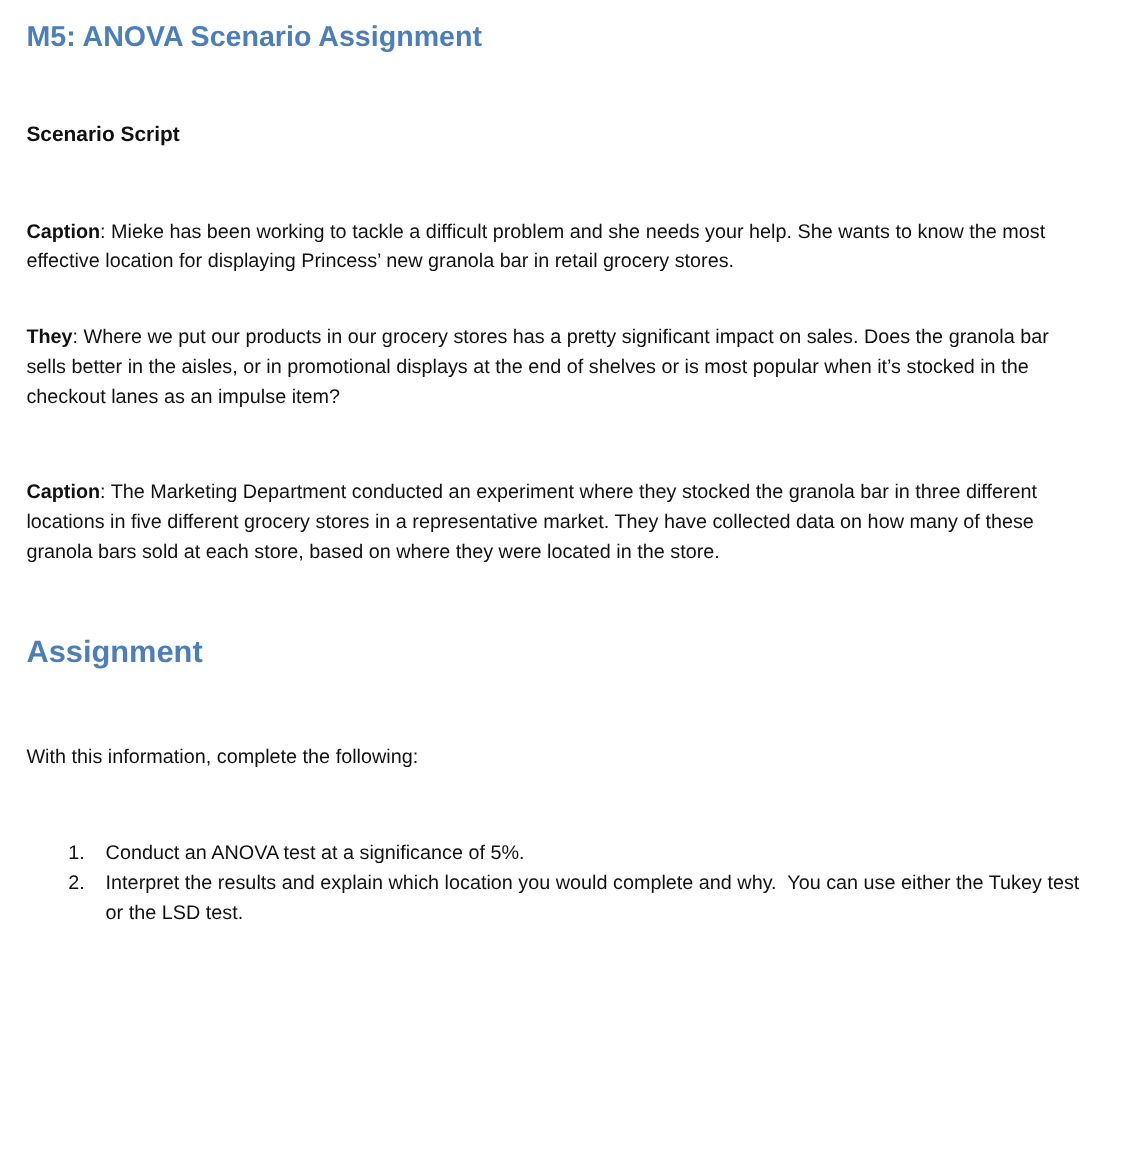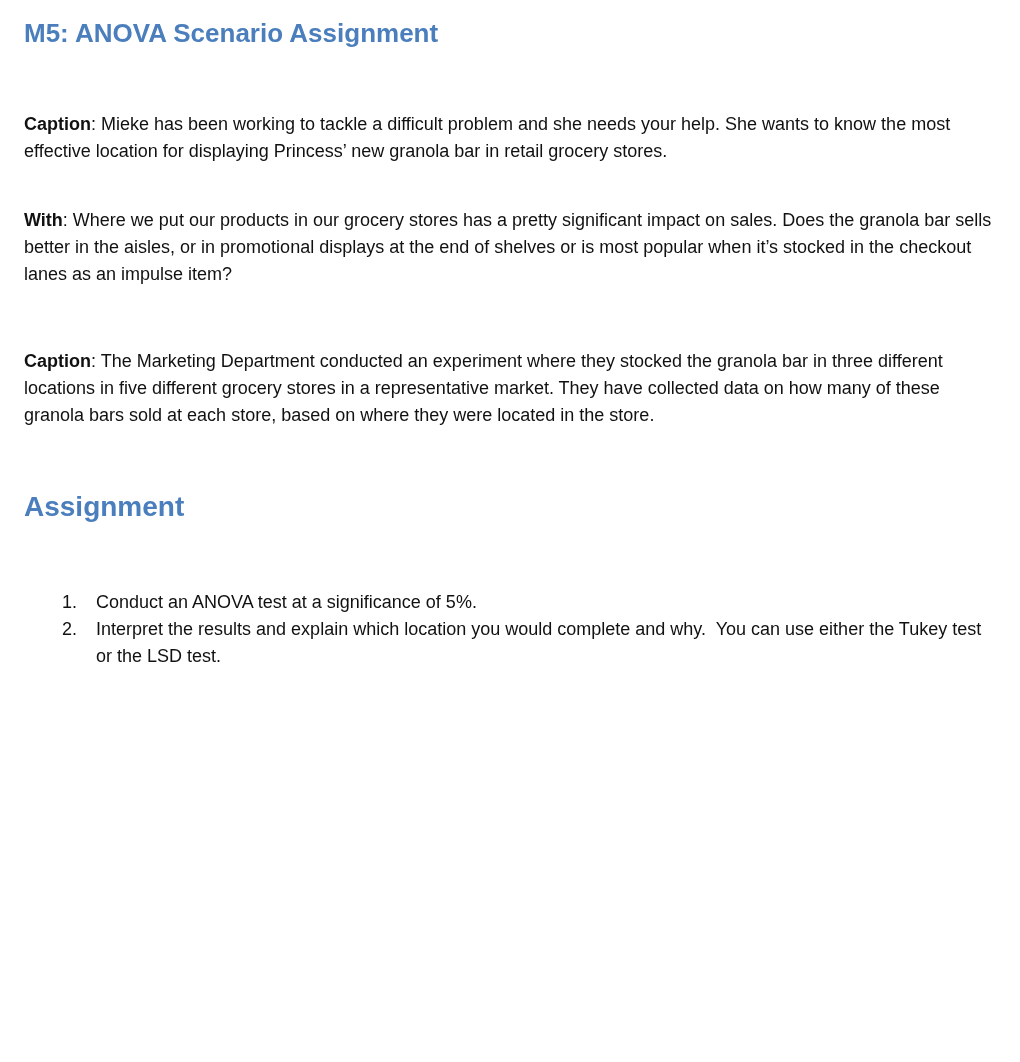--- a/index.html
+++ b/index.html
@@ -65,30 +65,32 @@
     white-space: pre-wrap;
   }
 </style>
 </head>
 <body>
 
 <div class="page">
 
   <h1 class="doc-title">M5: ANOVA Scenario Assignment</h1>
 
+  <h3 class="subhead">Scenario Script</h3>
 
   <p class="para mb61"><span class="lead">Caption</span><span>: Mieke has been working to tackle a difficult problem and she needs your help. She wants to know the most effective location for displaying Princess’ new granola bar in retail grocery stores.</span></p>
 
-  <p class="para"><span class="lead">With</span><span>: Where we put our products in our grocery stores has a pretty significant impact on sales. Does the granola bar sells better in the aisles, or in promotional displays at the end of shelves or is most popular when it’s stocked in the checkout lanes as an impulse item?</span></p>
+  <p class="para"><span class="lead">They</span><span>: Where we put our products in our grocery stores has a pretty significant impact on sales. Does the granola bar sells better in the aisles, or in promotional displays at the end of shelves or is most popular when it’s stocked in the checkout lanes as an impulse item?</span></p>
 
   <p class="para mb63"><span class="lead">Caption</span><span>: The Marketing Department conducted an experiment where they stocked the granola bar in three different locations in five different grocery stores in a representative market. They have collected data on how many of these granola bars sold at each store, based on where they were located in the store.</span></p>
 
   <h2 class="section-title">Assignment</h2>
 
 
+  <p class="para">With this information, complete the following:</p>
 
   <div class="task-list">
     <div class="task-item">
       <span class="task-num">1.</span>
       <span class="task-text">Conduct an ANOVA test at a significance of 5%.</span>
     </div>
     <div class="task-item">
       <span class="task-num">2.</span>
       <span class="task-text">Interpret the results and explain which location you would complete and why.  You can use either the Tukey test or the LSD test.</span>
     </div>

